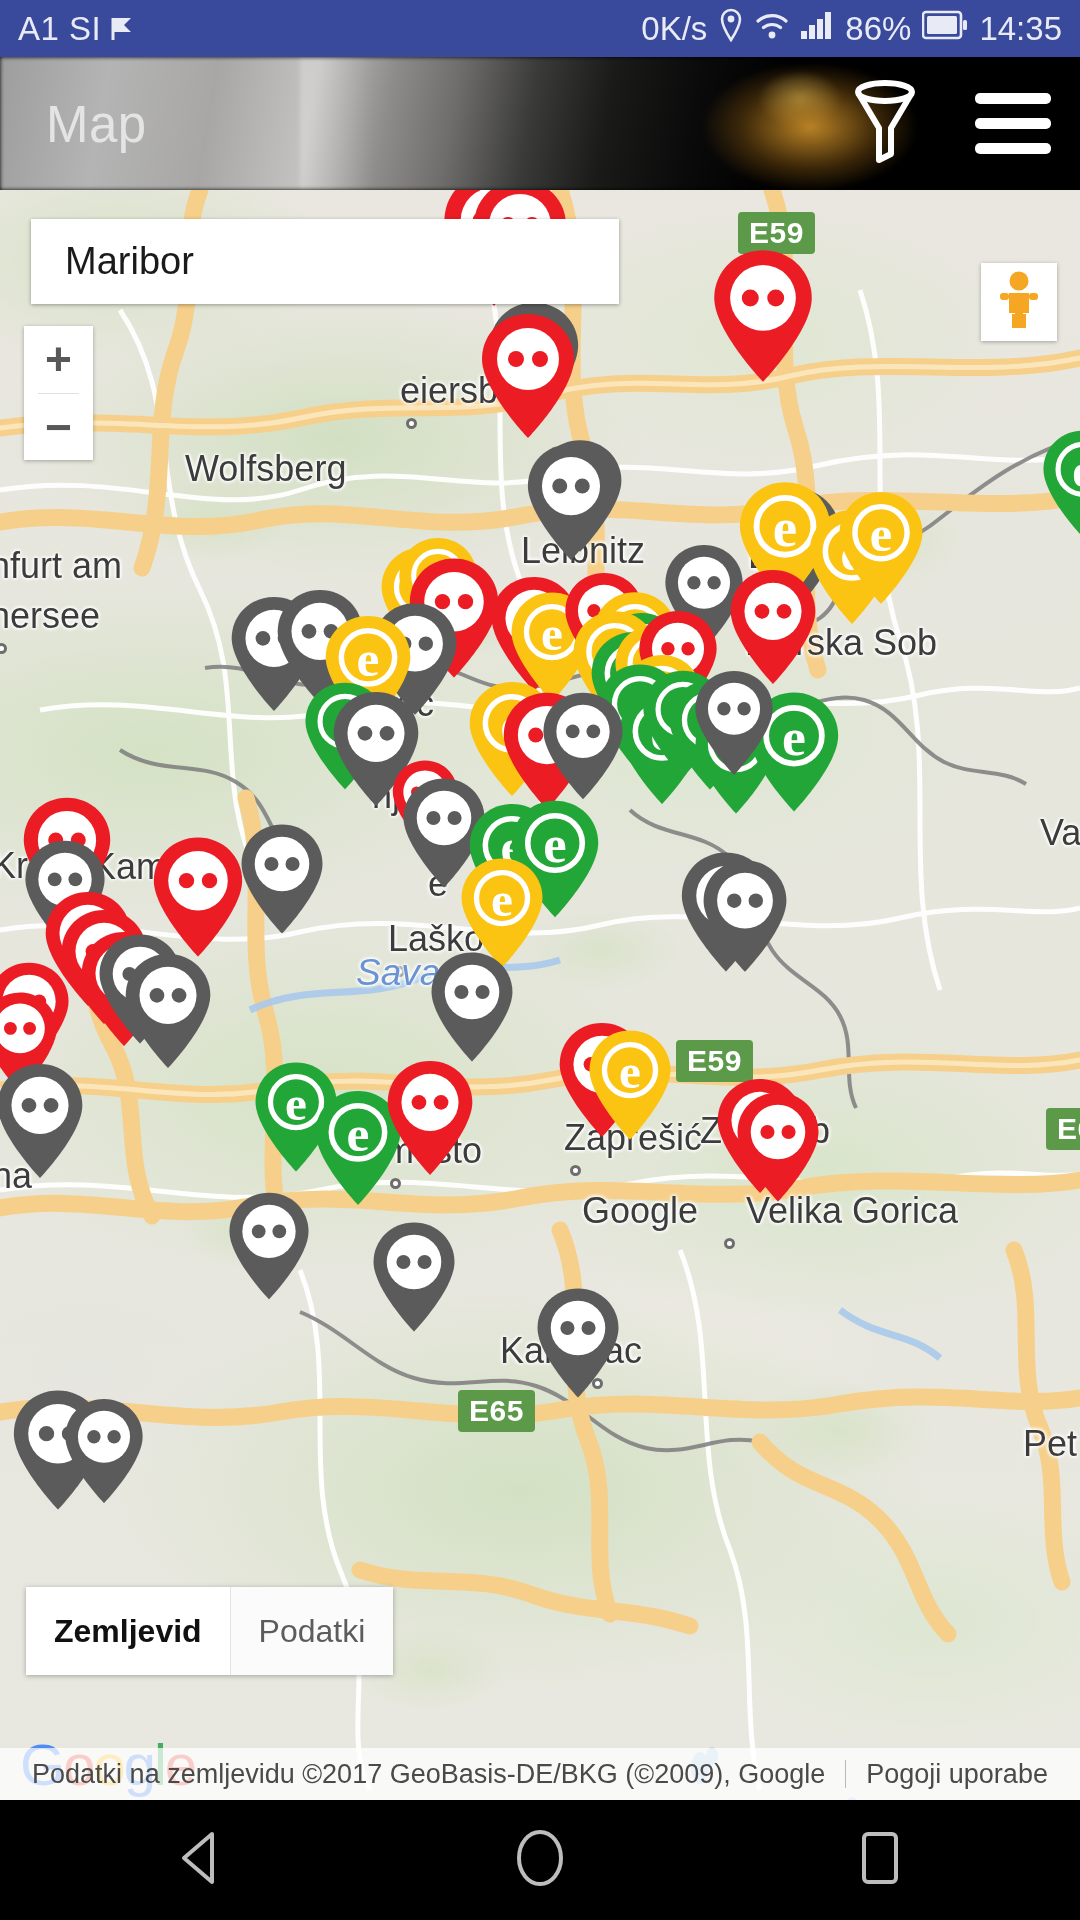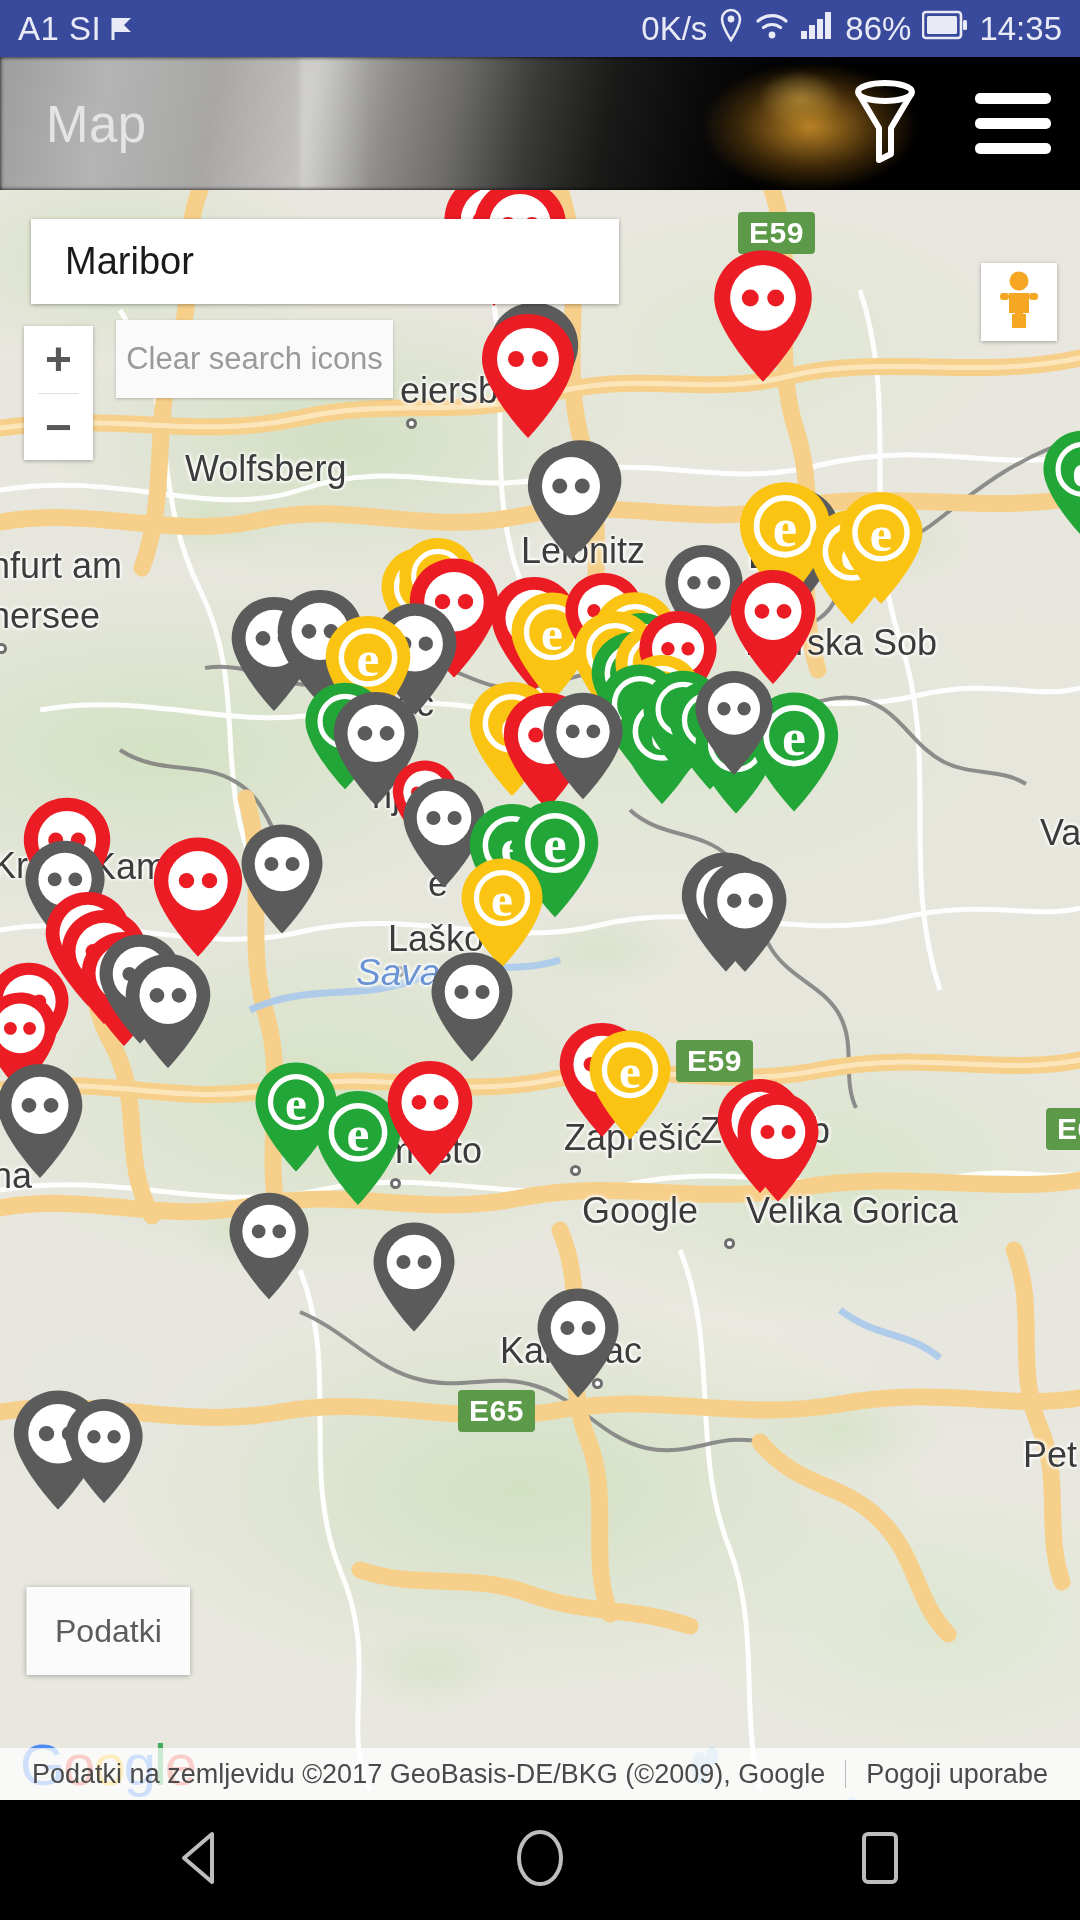--- a/index.html
+++ b/index.html
@@ -323,21 +323,21 @@
         <div class="mlabel" style="left: 564px; top: 927px;">Zaprešić</div>
         <div class="mdot" style="left: 570px; top: 975px;"></div>
         <div class="mlabel" style="left: 700px; top: 920px;">Z</div>
         <div class="mlabel" style="left: 790px; top: 920px;">eb</div>
         <div class="mlabel" style="left: 582px; top: 1000px;">Google</div>
         <div class="mlabel" style="left: 718px; top: 1000px; margin-left: 28px;">Velika Gorica</div>
         <div class="mdot" style="left: 724px; top: 1048px;"></div>
         <div class="mlabel" style="left: 500px; top: 1140px;">Kar</div>
         <div class="mlabel" style="left: 586px; top: 1140px;">vac</div>
         <div class="mdot" style="left: 592px; top: 1188px;"></div>
-        <div class="mlabel" style="left: 1023px; top: 1233px; margin-top: 11px;">Pet</div>
+        <div class="mlabel" style="left: 1023px; top: 1233px;">Pet</div>
       </div>
     <div id="map-shields">
         <div class="shield" style="left: 738px; top: 22px;">E59</div>
         <div class="shield" style="left: 676px; top: 850px;">E59</div>
         <div class="shield" style="left: 1046px; top: 918px;">E65</div>
         <div class="shield" style="left: 458px; top: 1200px;">E65</div>
       </div>
     <div id="map-pins">
         <div class="pin" style="--w: 108px; --h: 138px; left: 440px; top: -20px;">
           <svg viewBox="0 0 100 128">
@@ -945,38 +945,36 @@
   <div id="search-box">
     <span class="val">Maribor</span>
   </div>
 
   <div id="zoom-ctrl">
     <div class="zbtn">+</div>
     <div class="zsep"></div>
     <div class="zbtn">−</div>
   </div>
 
-  <div id="clear-btn">
-    <span>Clear search icons</span>
-  </div>
 
   <div id="pegman">
     <span>
       <svg width="46" height="60" viewBox="0 0 46 60">
         <circle cx="23" cy="11" r="9.5" fill="#f5a623"></circle>
         <path d="M13 23h20v20h-6v15h-8V43h-6z" fill="#f5a623"></path>
         <rect x="4" y="23" width="9" height="7" rx="3" fill="#f5a623"></rect>
         <rect x="33" y="23" width="9" height="7" rx="3" fill="#f5a623"></rect>
         <rect x="16" y="44" width="5" height="14" fill="#f5a623"></rect>
         <rect x="25" y="44" width="5" height="14" fill="#f5a623"></rect>
       </svg>
     </span>
   </div>
 
   <div id="maptype">
+    <div class="mt active">Zemljevid</div>
     <div class="mt inactive">Podatki</div>
   </div>
 
   <div id="glogo">
     <b style="color:#4285f4">G</b>
       <b style="color:#ea4335">o</b>
       <b style="color:#fbbc05">o</b>
       <b style="color:#4285f4">g</b>
       <b style="color:#34a853">l</b>
       <b style="color:#ea4335">e</b>

